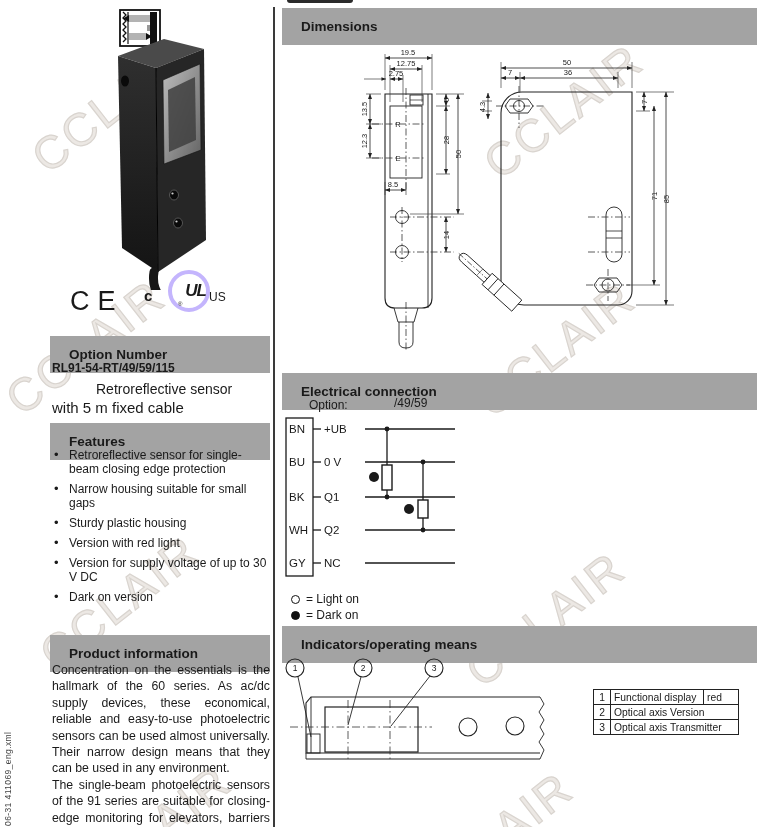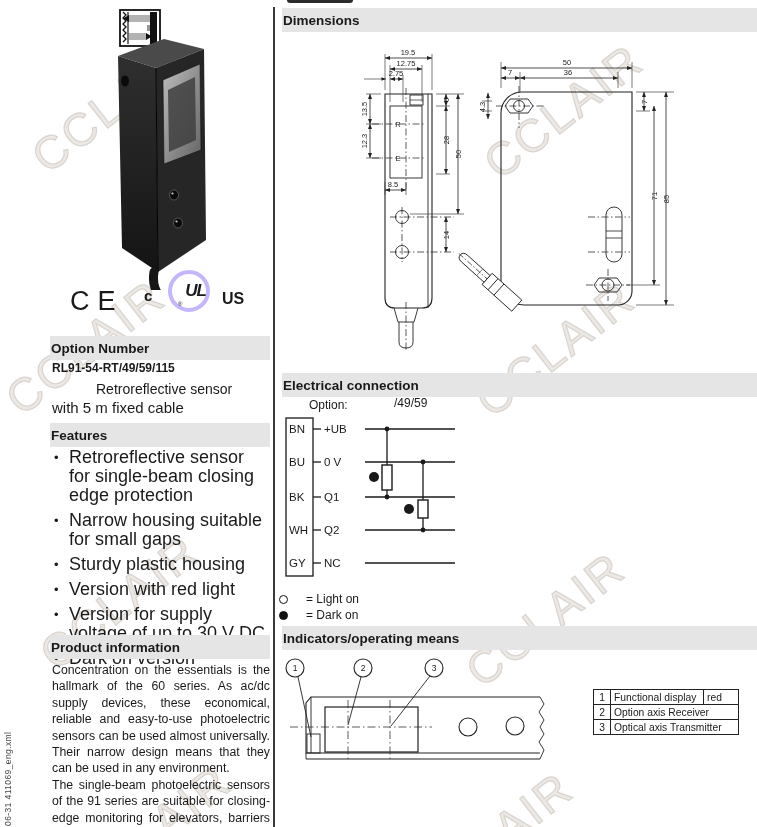--- a/index.html
+++ b/index.html
@@ -2,46 +2,46 @@
 <html><head>
 <meta charset="utf-8">
 <style>
   html,body{margin:0;padding:0;background:#ffffff;}
   .page{position:relative;width:757px;height:827px;background:#fff;overflow:hidden;
         font-family:"Liberation Sans",sans-serif;color:#1a1a1a;}
   .wm{position:absolute;font:400 46px "Liberation Sans",sans-serif;letter-spacing:3px;
       color:#ece8e4;-webkit-text-stroke:1.2px #d9d4cf;transform:rotate(-38deg);
       pointer-events:none;z-index:0;white-space:nowrap;}
   .content{position:absolute;inset:0;z-index:1;}
-  .bar{position:absolute;background:#e5e5e5;height:24px;display:flex;align-items:center;
-       font-weight:bold;font-size:13.5px;padding-left:1px;box-sizing:border-box;}
+  .bar{position:absolute;background:#a3a3a3;height:37px;display:flex;align-items:center;
+       font-weight:bold;font-size:13.5px;padding-left:19px;box-sizing:border-box;}
   .bar-left{left:50px;width:220px;}
   .bar-right{left:282px;width:475px;}
   .divider{position:absolute;left:273px;top:7px;width:2px;height:820px;background:#3a3a3a;}
   .edge-sliver{position:absolute;left:287px;top:0;width:66px;height:3px;background:#2a2a2a;border-radius:0 0 3px 3px;}
   .txt{position:absolute;}
   .model-number{font-weight:bold;font-size:12px;}
   .model-line1{font-size:14px;margin-left:44px;}
   .model-line2{font-size:15px;}
   ul.features{position:absolute;left:52px;top:448px;width:216px;margin:0;padding:0;list-style:none;}
-  ul.features li{position:relative;padding-left:17px;margin-bottom:6px;font-size:18px;line-height:19px;}
+  ul.features li{position:relative;padding-left:17px;margin-bottom:6px;font-size:12px;line-height:14px;}
   ul.features li:before{content:"•";position:absolute;left:2px;top:0;font-size:13px;}
   .pinfo{position:absolute;left:52px;top:662px;width:218px;font-size:12.3px;line-height:16.4px;
          text-align:justify;}
   .pinfo p{margin:0;}
   .ce{position:absolute;left:70px;top:286px;font-size:27px;letter-spacing:8px;font-weight:400;}
   .ulmark{position:absolute;left:140px;top:268px;width:100px;height:56px;}
   .ulmark .circle{position:absolute;left:28px;top:2px;width:42px;height:42px;border:4px solid #c4b5fd;
                   border-radius:50%;box-sizing:border-box;display:flex;align-items:center;justify-content:flex-end;}
   .ulmark .ul{font-weight:bold;font-style:italic;font-size:17px;letter-spacing:-1px;}
   .ulmark .reg{position:absolute;left:38px;top:33px;font-size:6px;}
   .ulmark .c{position:absolute;left:4px;top:19px;font-weight:bold;font-size:15px;}
-  .ulmark .us{position:absolute;left:82px;top:22px;font-weight:bold;font-size:16px;}
+  .ulmark .us{position:absolute;left:69px;top:22px;font-weight:normal;font-size:12px;}
   .opt{position:absolute;font-size:12px;}
-  .legend-row{position:absolute;left:279px;font-size:12px;display:flex;align-items:center;gap:18px;text-align:right;}
+  .legend-row{position:absolute;left:291px;font-size:12px;display:flex;align-items:center;gap:6px;text-align:right;}
   .sym{display:inline-block;width:9px;height:9px;border-radius:50%;border:1.4px solid #111;box-sizing:border-box;}
   .sym.filled{background:#111;}
   table.ind{position:absolute;left:593px;top:689px;border-collapse:collapse;font-size:10.3px;}
   table.ind td{border:1px solid #222;height:14px;padding:0 3px;white-space:nowrap;}
   td.num{width:10px;text-align:center;}
   td.lbl{width:86px;}
   td.val{width:28px;}
   .sidenote{position:absolute;left:3px;top:826px;transform:rotate(-90deg);transform-origin:0 0;
             font-size:8.5px;color:#444;white-space:nowrap;letter-spacing:.4px;}
   svg text{font-family:"Liberation Sans",sans-serif;fill:#1a1a1a;}
@@ -363,21 +363,21 @@
 
     <table class="ind">
       <tbody>
           <tr>
         <td class="num">1</td>
         <td class="lbl">Functional display</td>
         <td class="val">red</td>
       </tr>
       <tr>
         <td class="num">2</td>
-        <td colspan="2">Option axis Receiver</td>
+        <td colspan="2">Optical axis Version</td>
       </tr>
       <tr>
         <td class="num">3</td>
         <td colspan="2">Optical axis Transmitter</td>
       </tr>
     </tbody>
       </table>
 
     <div class="sidenote">06-31   411069_eng.xml</div>
   </div>

